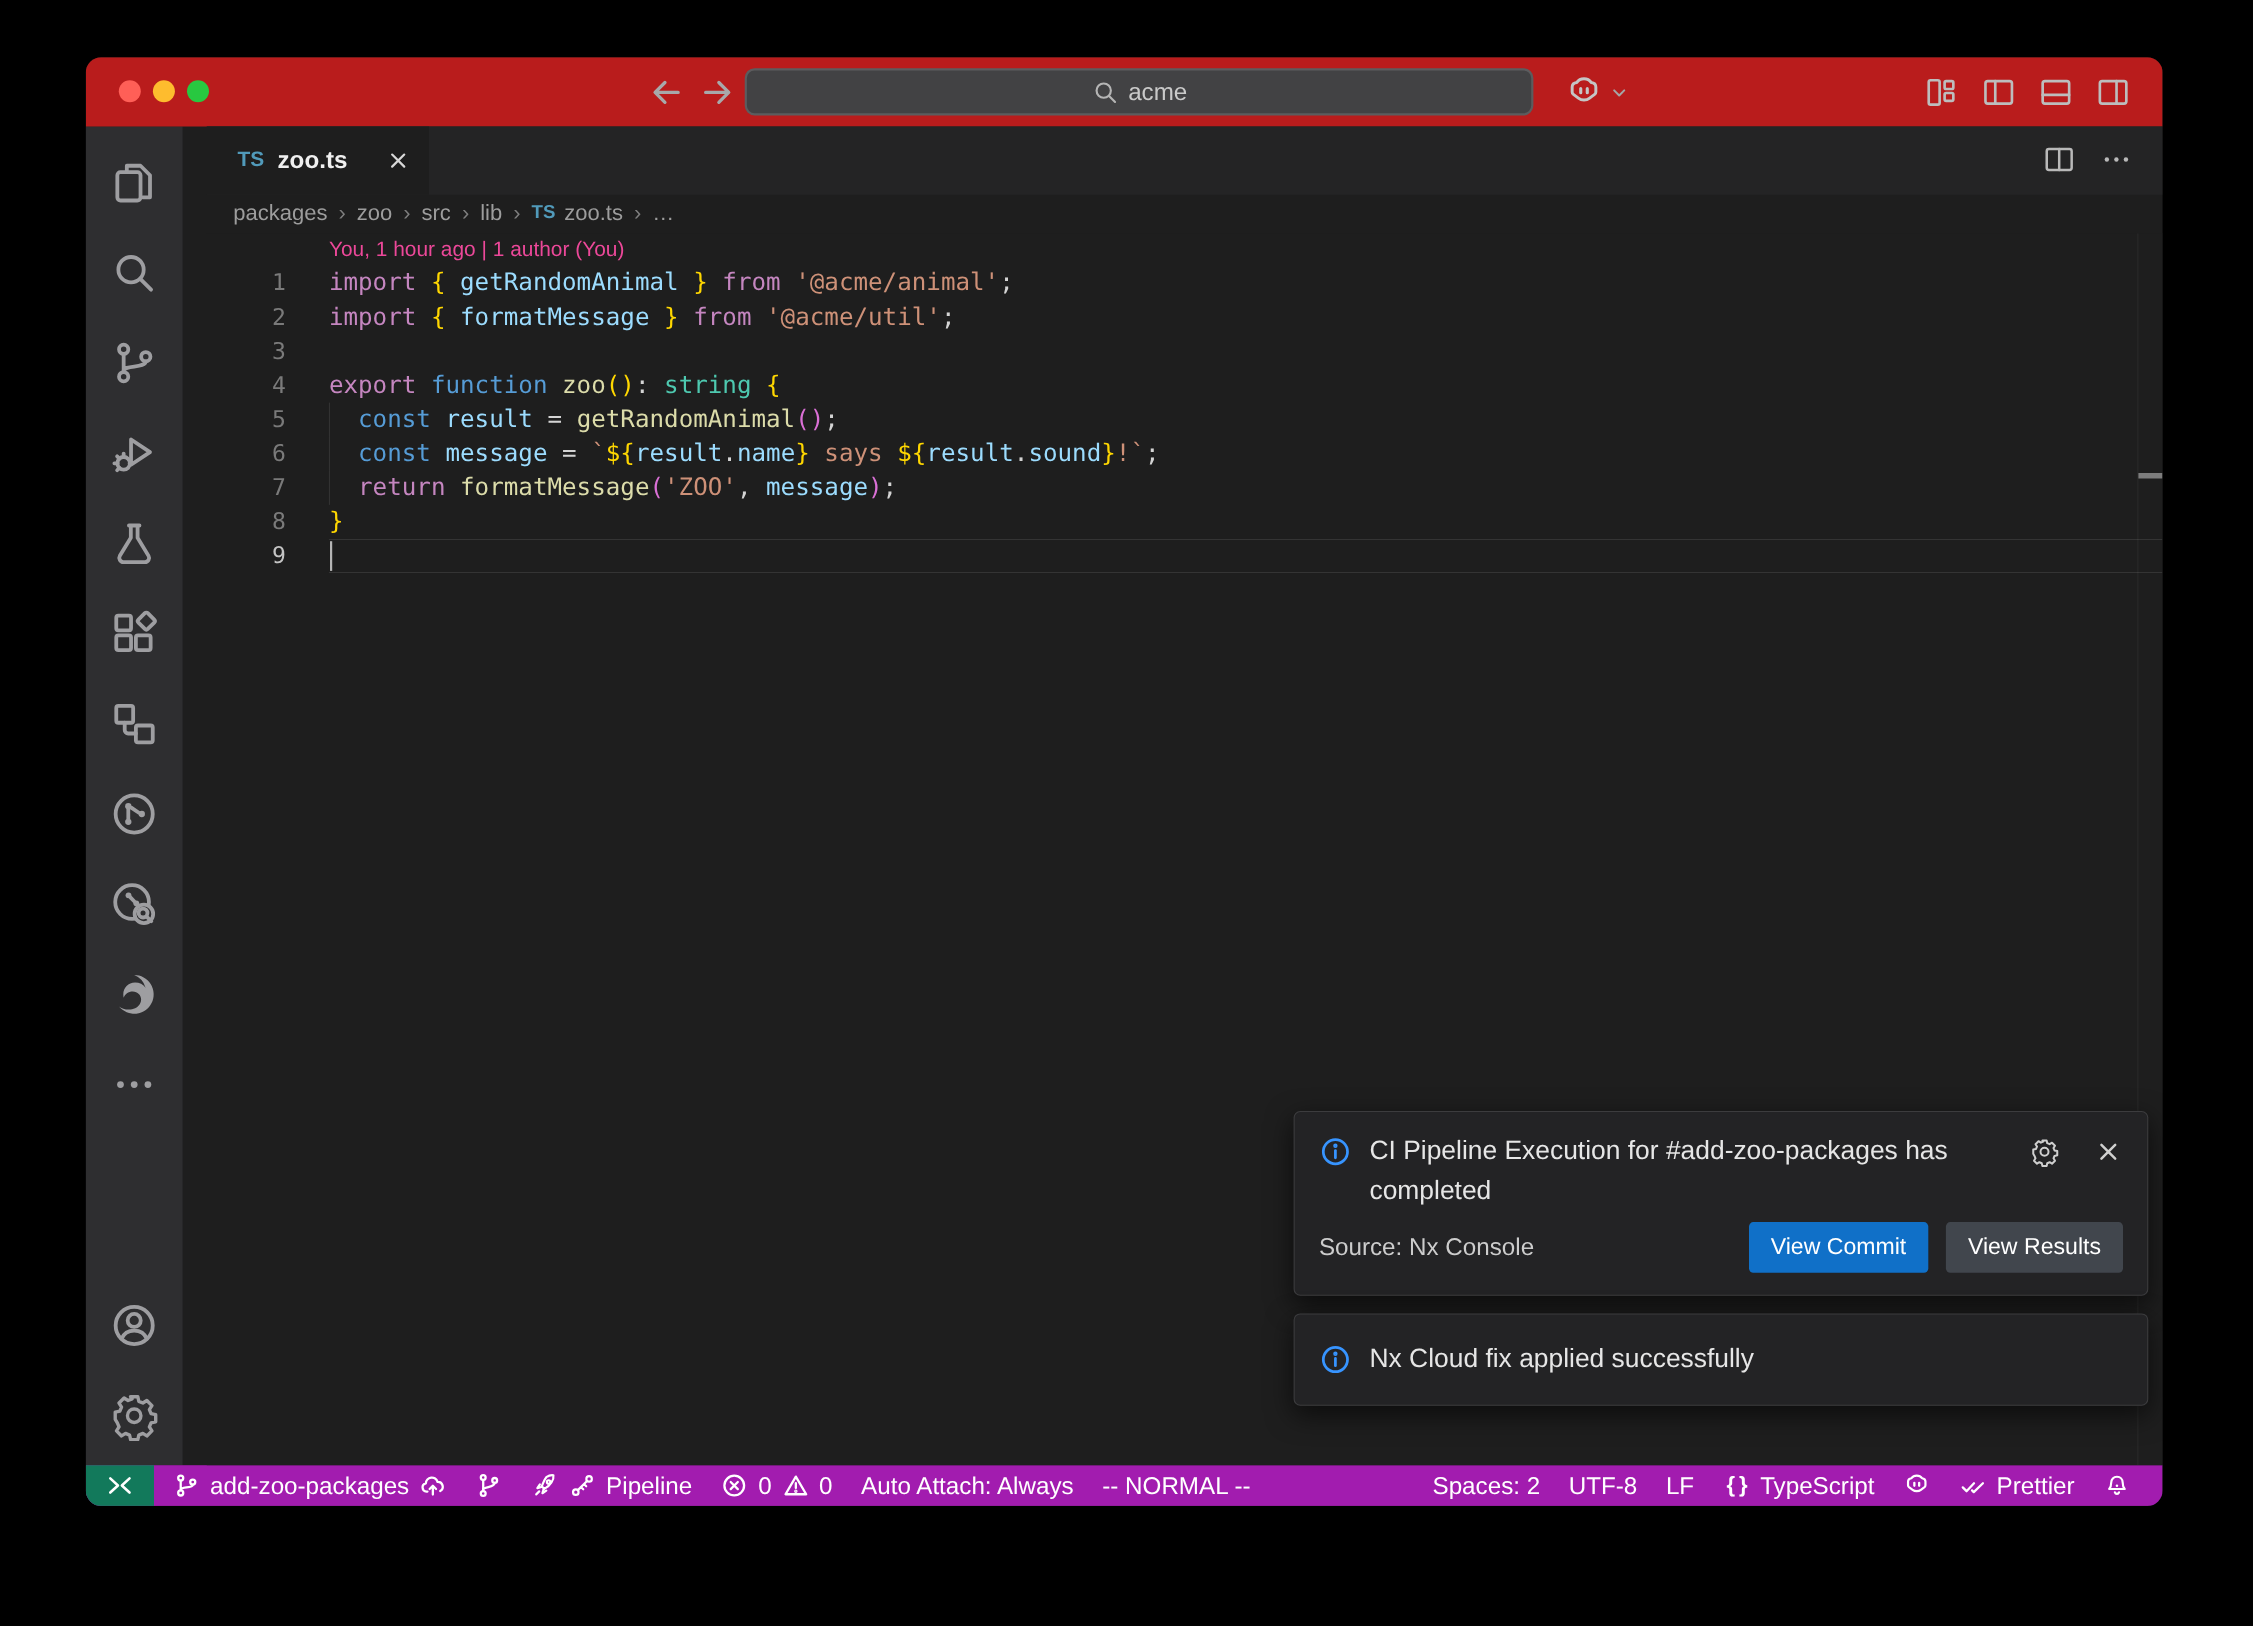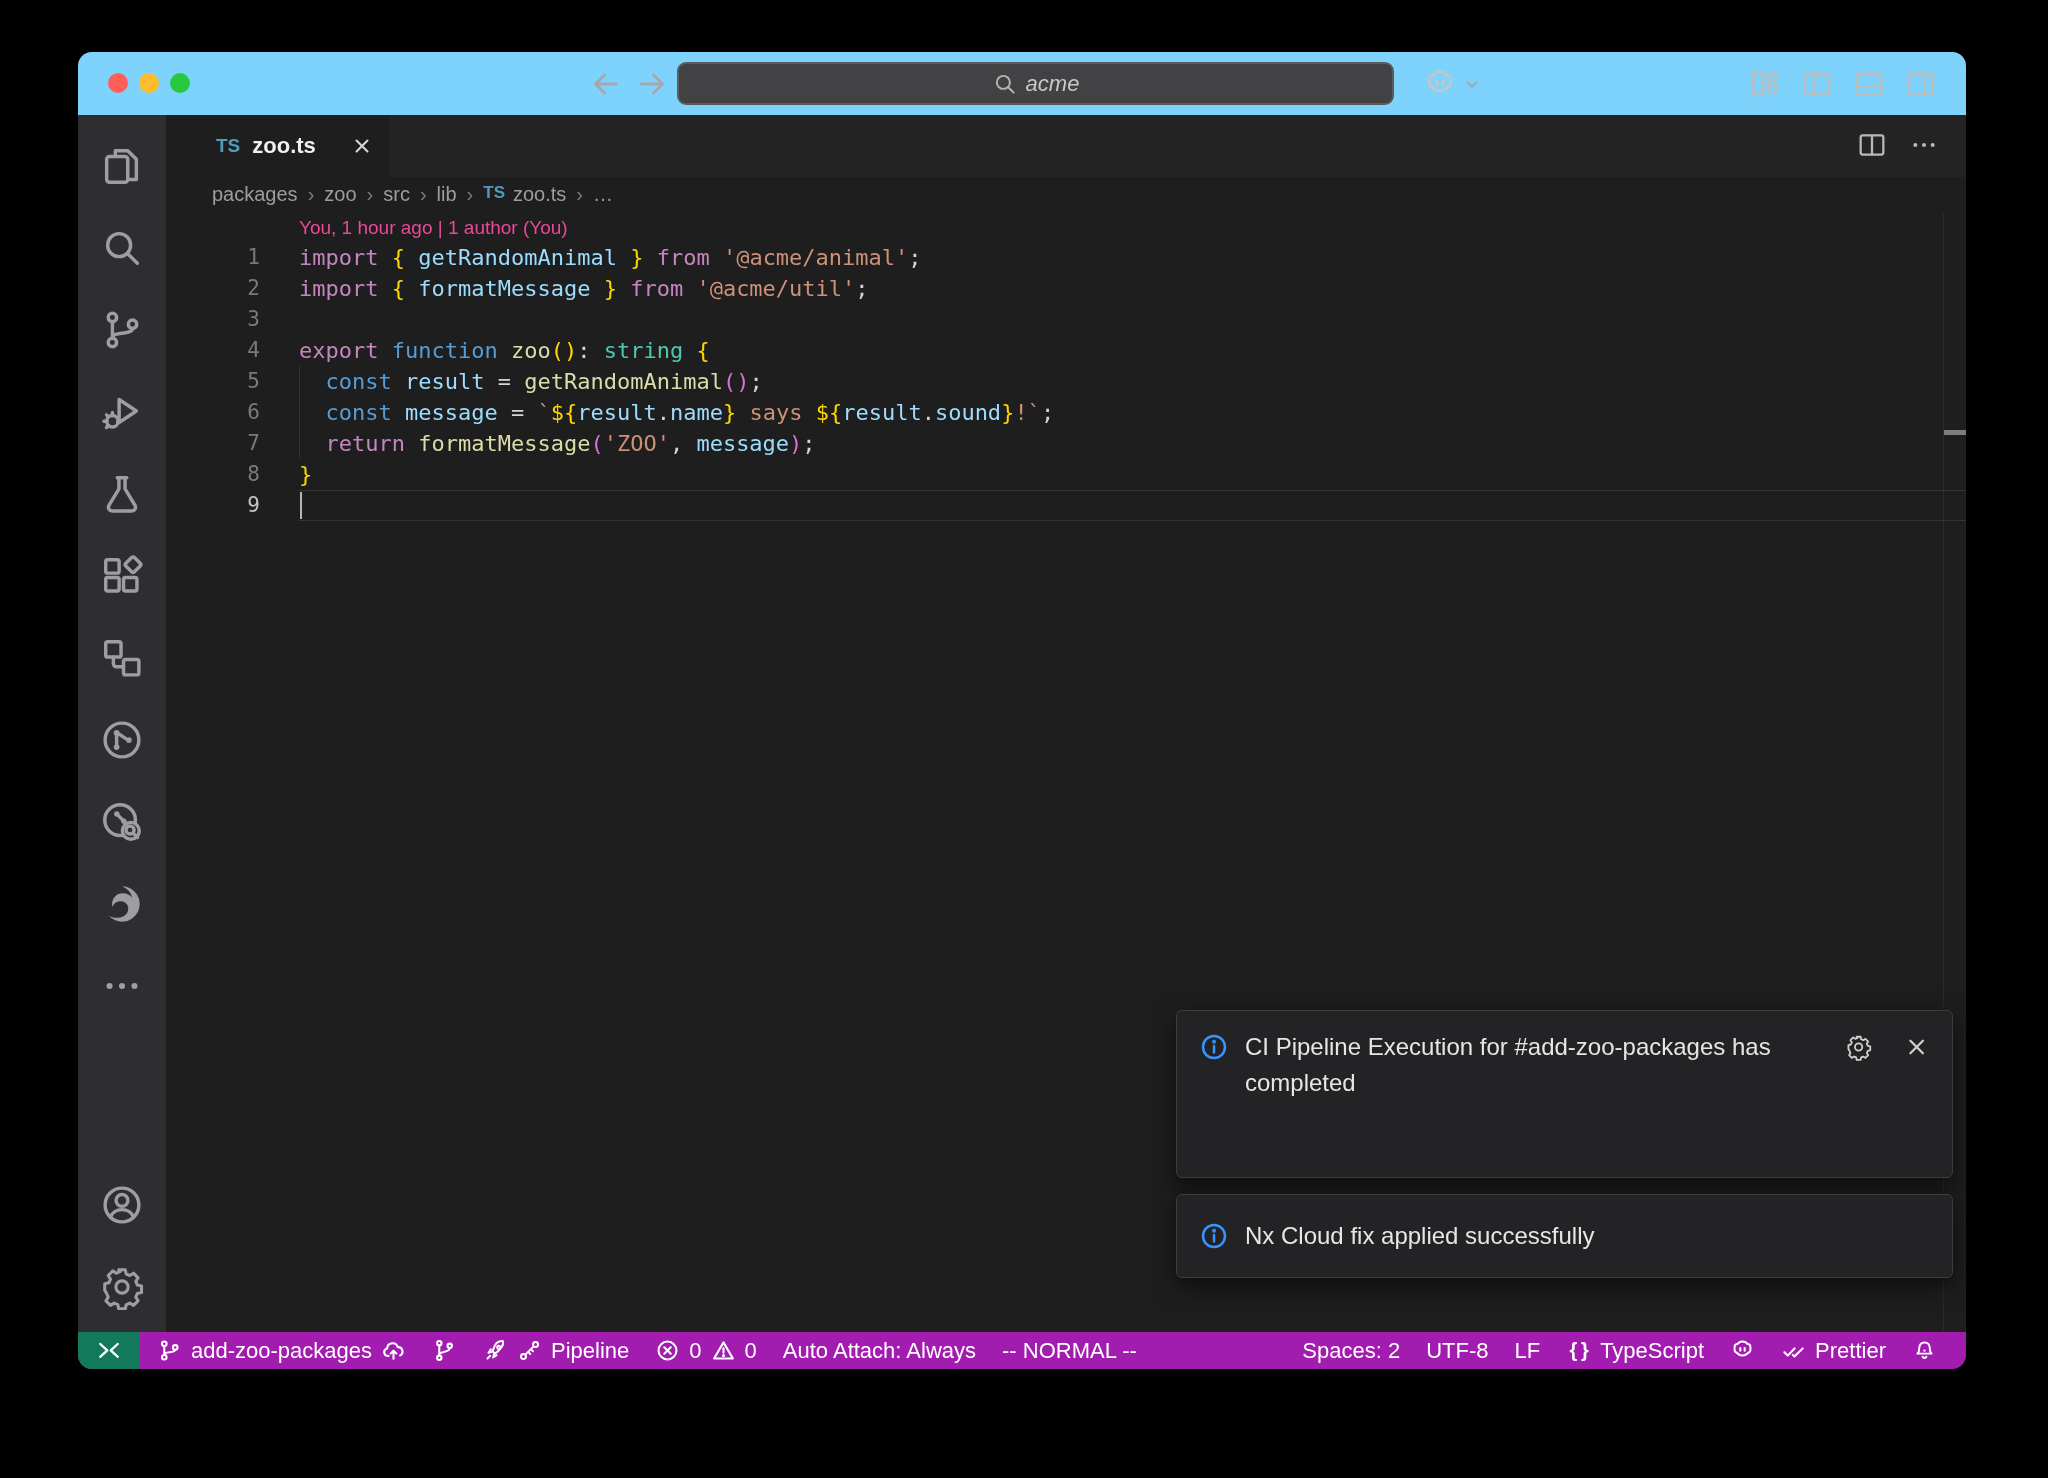--- a/index.html
+++ b/index.html
@@ -4,21 +4,21 @@
 <style>
   * { margin:0; padding:0; box-sizing:border-box; }
   body { background:#000; font-family:"Liberation Sans", sans-serif; }
   #stage { position:relative; width:2048px; height:1478px; background:#000; overflow:hidden; }
 
   .window { position:absolute; left:78px; top:52px; width:1888px; height:1317px;
             background:#1E1E1E; border-radius:14px; overflow:hidden; display:flex; flex-direction:column;
             box-shadow:0 20px 60px rgba(0,0,0,.8); }
 
   
-  .titlebar { position:relative; height:63px; background:#7dd3fc; flex:0 0 auto;font-style:italic; }
+  .titlebar { position:relative; height:63px; background:#b91c1c; flex:0 0 auto; }
   .traffic { position:absolute; left:30px; top:21px; display:flex; gap:11px; }
   .light { width:20px; height:20px; border-radius:50%; }
   .nav-arrow { position:absolute; top:14px; width:36px; height:36px; color:#A8A8AA; }
   .searchbox { position:absolute; left:599px; top:10px; width:717px; height:43px;
                background:#424244; border:2px solid #5C5C5E; border-radius:9px;
                display:flex; align-items:center; justify-content:center; gap:8px; color:#C9C9C9; font-size:22px; }
   .searchbox .icon { width:26px; height:26px; color:#B5B5B5; }
   .tb-copilot { position:absolute; left:1345px; top:15px; display:flex; align-items:center; gap:4px; color:#C5C5C5; }
   .tb-copilot .icon.main { width:34px; height:34px; }
   .tb-copilot .icon.chev { width:22px; height:22px; color:#A5A5A5; }
@@ -387,20 +387,25 @@
               <path d="M10.3 3h3.4l.5 2.2 1.9.8 1.9-1.2 2.4 2.4-1.2 1.9.8 1.9 2.2.5v3.4l-2.2.5-.8 1.9 1.2 1.9-2.4 2.4-1.9-1.2-1.9.8-.5 2.2h-3.4l-.5-2.2-1.9-.8-1.9 1.2-2.4-2.4 1.2-1.9-.8-1.9L3 13.7v-3.4l2.2-.5.8-1.9-1.2-1.9 2.4-2.4 1.9 1.2 1.9-.8z"></path>
               <circle cx="12" cy="12" r="3.2"></circle>
             </svg>
           </span>
         <span class="icon tbtn">
             <svg viewBox="0 0 24 24" fill="none" stroke="currentColor" stroke-width="2" stroke-linecap="round" stroke-linejoin="round">
               <path d="M6.5 6.5l11 11M17.5 6.5l-11 11"></path>
             </svg>
           </span>
       </div>
+      <div class="toast-foot">
+        <div class="toast-source">Source: Nx Console</div>
+        <button class="btn" id="btn-primary" style="background: rgb(16, 112, 200);">View Commit</button>
+        <button class="btn" id="btn-secondary" style="background: rgb(65, 70, 77);">View Results</button>
+      </div>
     </div>
     <div class="toast toast2">
       <span class="icon info" style="margin-right: 16px; margin-top: 0px; color: rgb(55, 148, 255);">
           <svg viewBox="0 0 24 24" fill="none" stroke="currentColor" stroke-width="2" stroke-linecap="round" stroke-linejoin="round">
             <circle cx="12" cy="12" r="8.8"></circle>
             <path d="M12 11.2v5.2"></path>
             <circle cx="12" cy="7.7" r=".6" fill="currentColor"></circle>
           </svg>
         </span>
       <div style="font-size:24px">Nx Cloud fix applied successfully</div>

